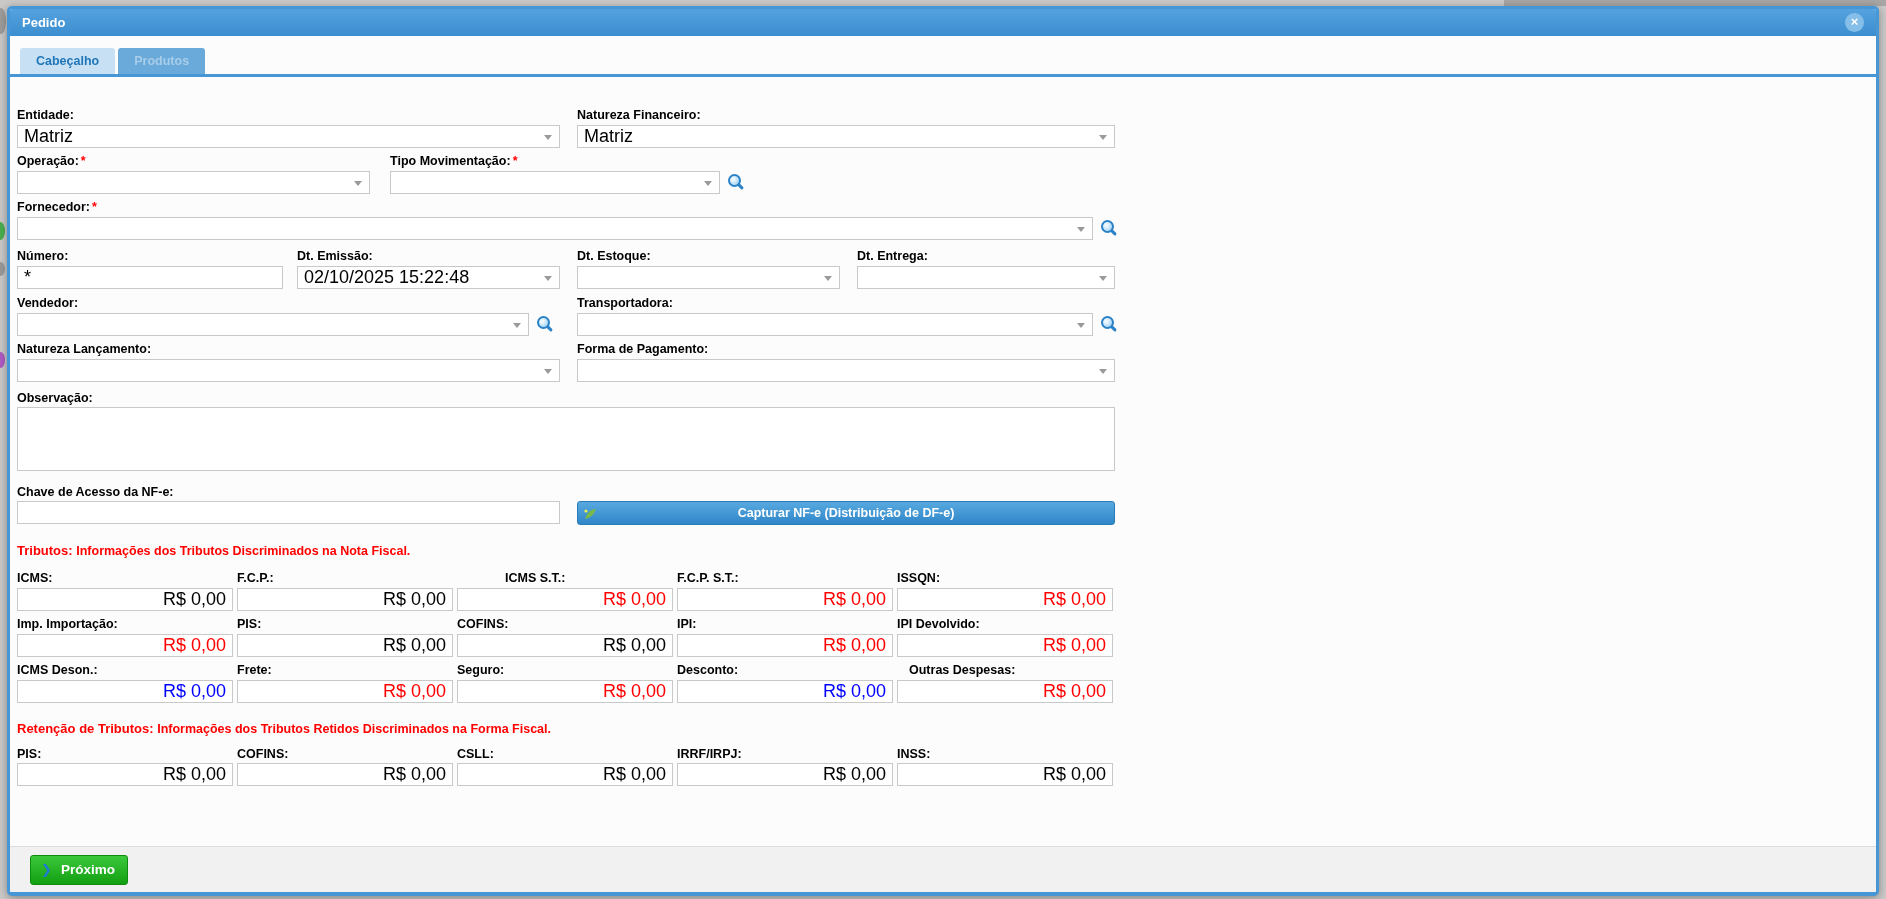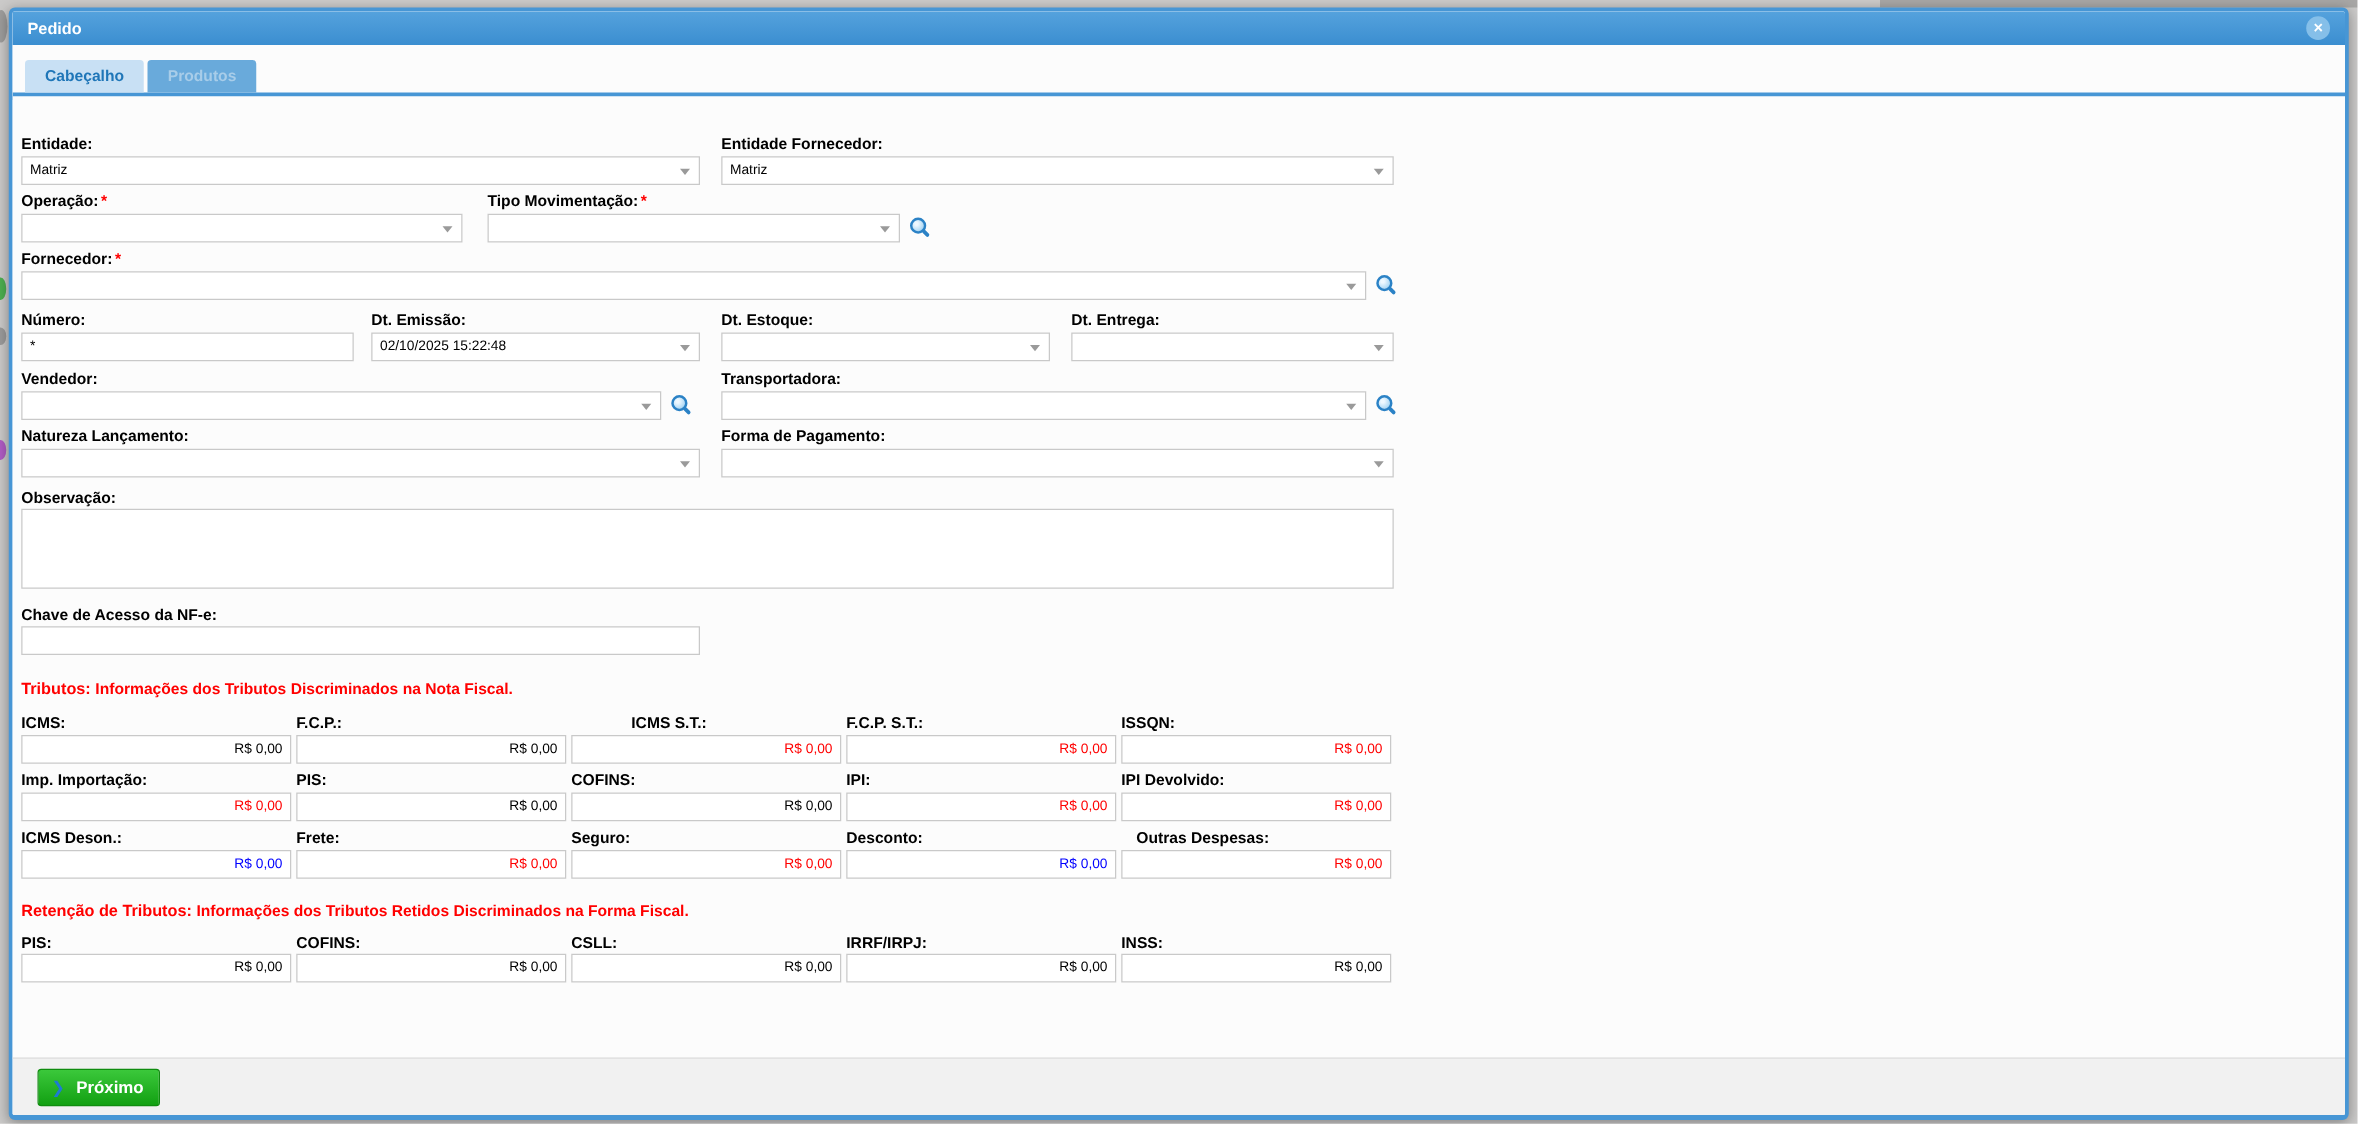--- a/index.html
+++ b/index.html
@@ -39,21 +39,21 @@
   .tab.active   { background:#c8e0f4; color:#1f76b8; }
   .tab.disabled { background:#69aadb; color:#a8cde9; }
 
   .content { position:absolute; left:0; top:71px; right:0; bottom:46px; background:#fcfcfc; }
 
   
   .lbl { position:absolute; font-size:12.5px; font-weight:bold; color:#000; white-space:nowrap; height:15px; }
   .req { color:#ff0000; margin-left:2px; }
   .field {
     position:absolute; height:23px; background:#fff;
-    border:1px solid #c9c9c9; font-size:11px; line-height:21px; color:#000;
+    border:1px solid #c9c9c9; font-size:18px; line-height:21px; color:#000;
   }
   .combo .val { padding-left:6px; display:block; overflow:hidden; white-space:nowrap; }
   .arrow {
     position:absolute; right:7px; top:50%; margin-top:-2px;
     width:0; height:0; border-left:4px solid transparent;
     border-right:4px solid transparent; border-top:5px solid #9a9a9a;
   }
   .input .val { padding-left:6px; display:block; white-space:pre; }
   .money { text-align:right; padding-right:6px; }
   .txtarea { height:64px; }
@@ -108,21 +108,21 @@
     <div class="tab disabled">Produtos</div>
   </div>
 
   <div class="content">
 
     <div class="lbl" style="left:7px;top:28px;"><span>Entidade:</span></div>
     <div class="field combo" style="left:7px;top:45px;width:543px;">
       <span class="val">Matriz</span>
       <span class="arrow"></span>
     </div>
-    <div class="lbl" style="left:567px;top:28px;"><span>Entidade Fornecedor:</span></div>
+    <div class="lbl" style="left:567px;top:28px;"><span>Natureza Financeiro:</span></div>
     <div class="field combo" style="left:567px;top:45px;width:538px;">
       <span class="val">Matriz</span>
       <span class="arrow"></span>
     </div>
 
     <div class="lbl" style="left:7px;top:74px;"><span>Operação:</span><span class="req">*</span></div>
     <div class="field combo" style="left:7px;top:91px;width:353px;">
       <span class="val"></span>
       <span class="arrow"></span>
     </div>
@@ -185,20 +185,27 @@
     </div>
 
     <div class="lbl" style="left:7px;top:311px;"><span>Observação:</span></div>
     <div class="field txtarea" style="left:7px;top:327px;width:1098px;">
       <span class="val"></span>
     </div>
 
     <div class="lbl" style="left:7px;top:405px;"><span>Chave de Acesso da NF-e:</span></div>
     <div class="field input" style="left:7px;top:421px;width:543px;">
       <span class="val"></span>
+    </div>
+    <div class="btn-capture" style="left:567px;top:421px;width:538px;">
+      <span class="nfe-icon"><svg width="14" height="14">
+            <path d="M2 12 C4 5 9 2 13 2 C11 8 7 11 2 12 Z" fill="#79b84a"></path>
+            <circle cx="3" cy="4" r="1.6" fill="#eced4a"></circle>
+          </svg></span>
+      <span>Capturar NF-e (Distribuição de DF-e)</span>
     </div>
 
     <div class="sec" style="left:7px;top:463px;">
       <span>Tributos:</span>
       <span style="font-size:12.5px;">Informações dos Tributos Discriminados na Nota Fiscal.</span>
     </div>
 
     <div class="lbl" style="left:7px;top:491px;">ICMS:</div>
     <div class="lbl" style="left:227px;top:491px;">F.C.P.:</div>
     <div class="lbl" style="left:447px;top:491px;margin-left:48px;">ICMS S.T.:</div>

